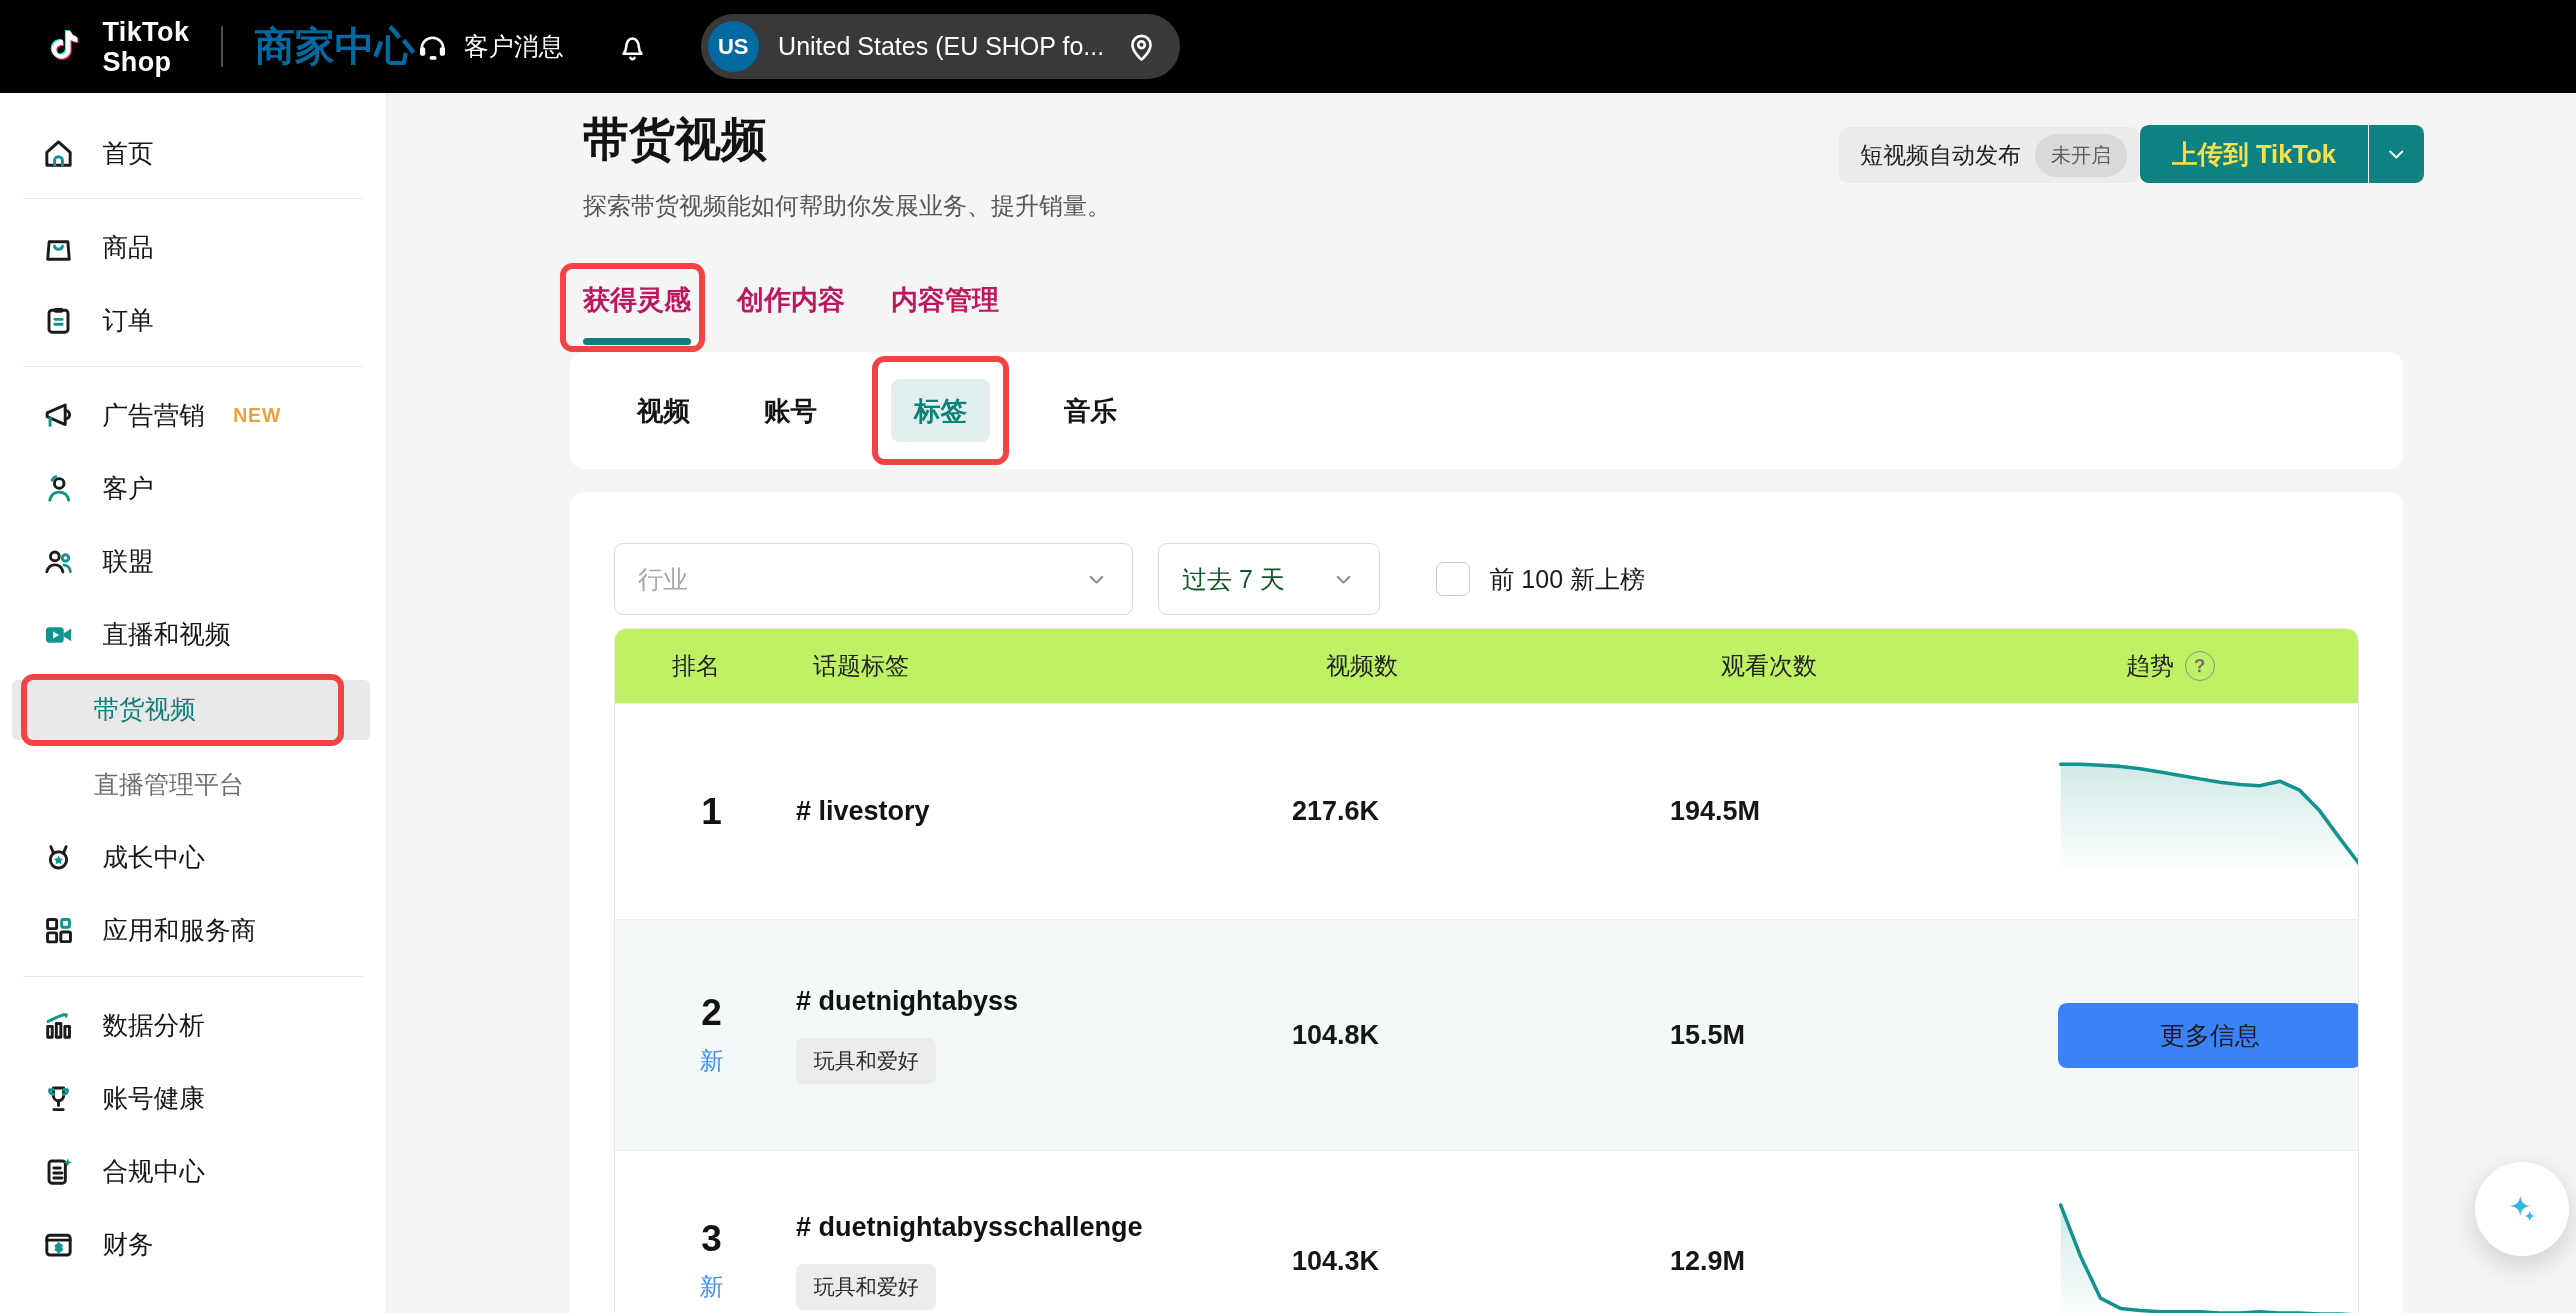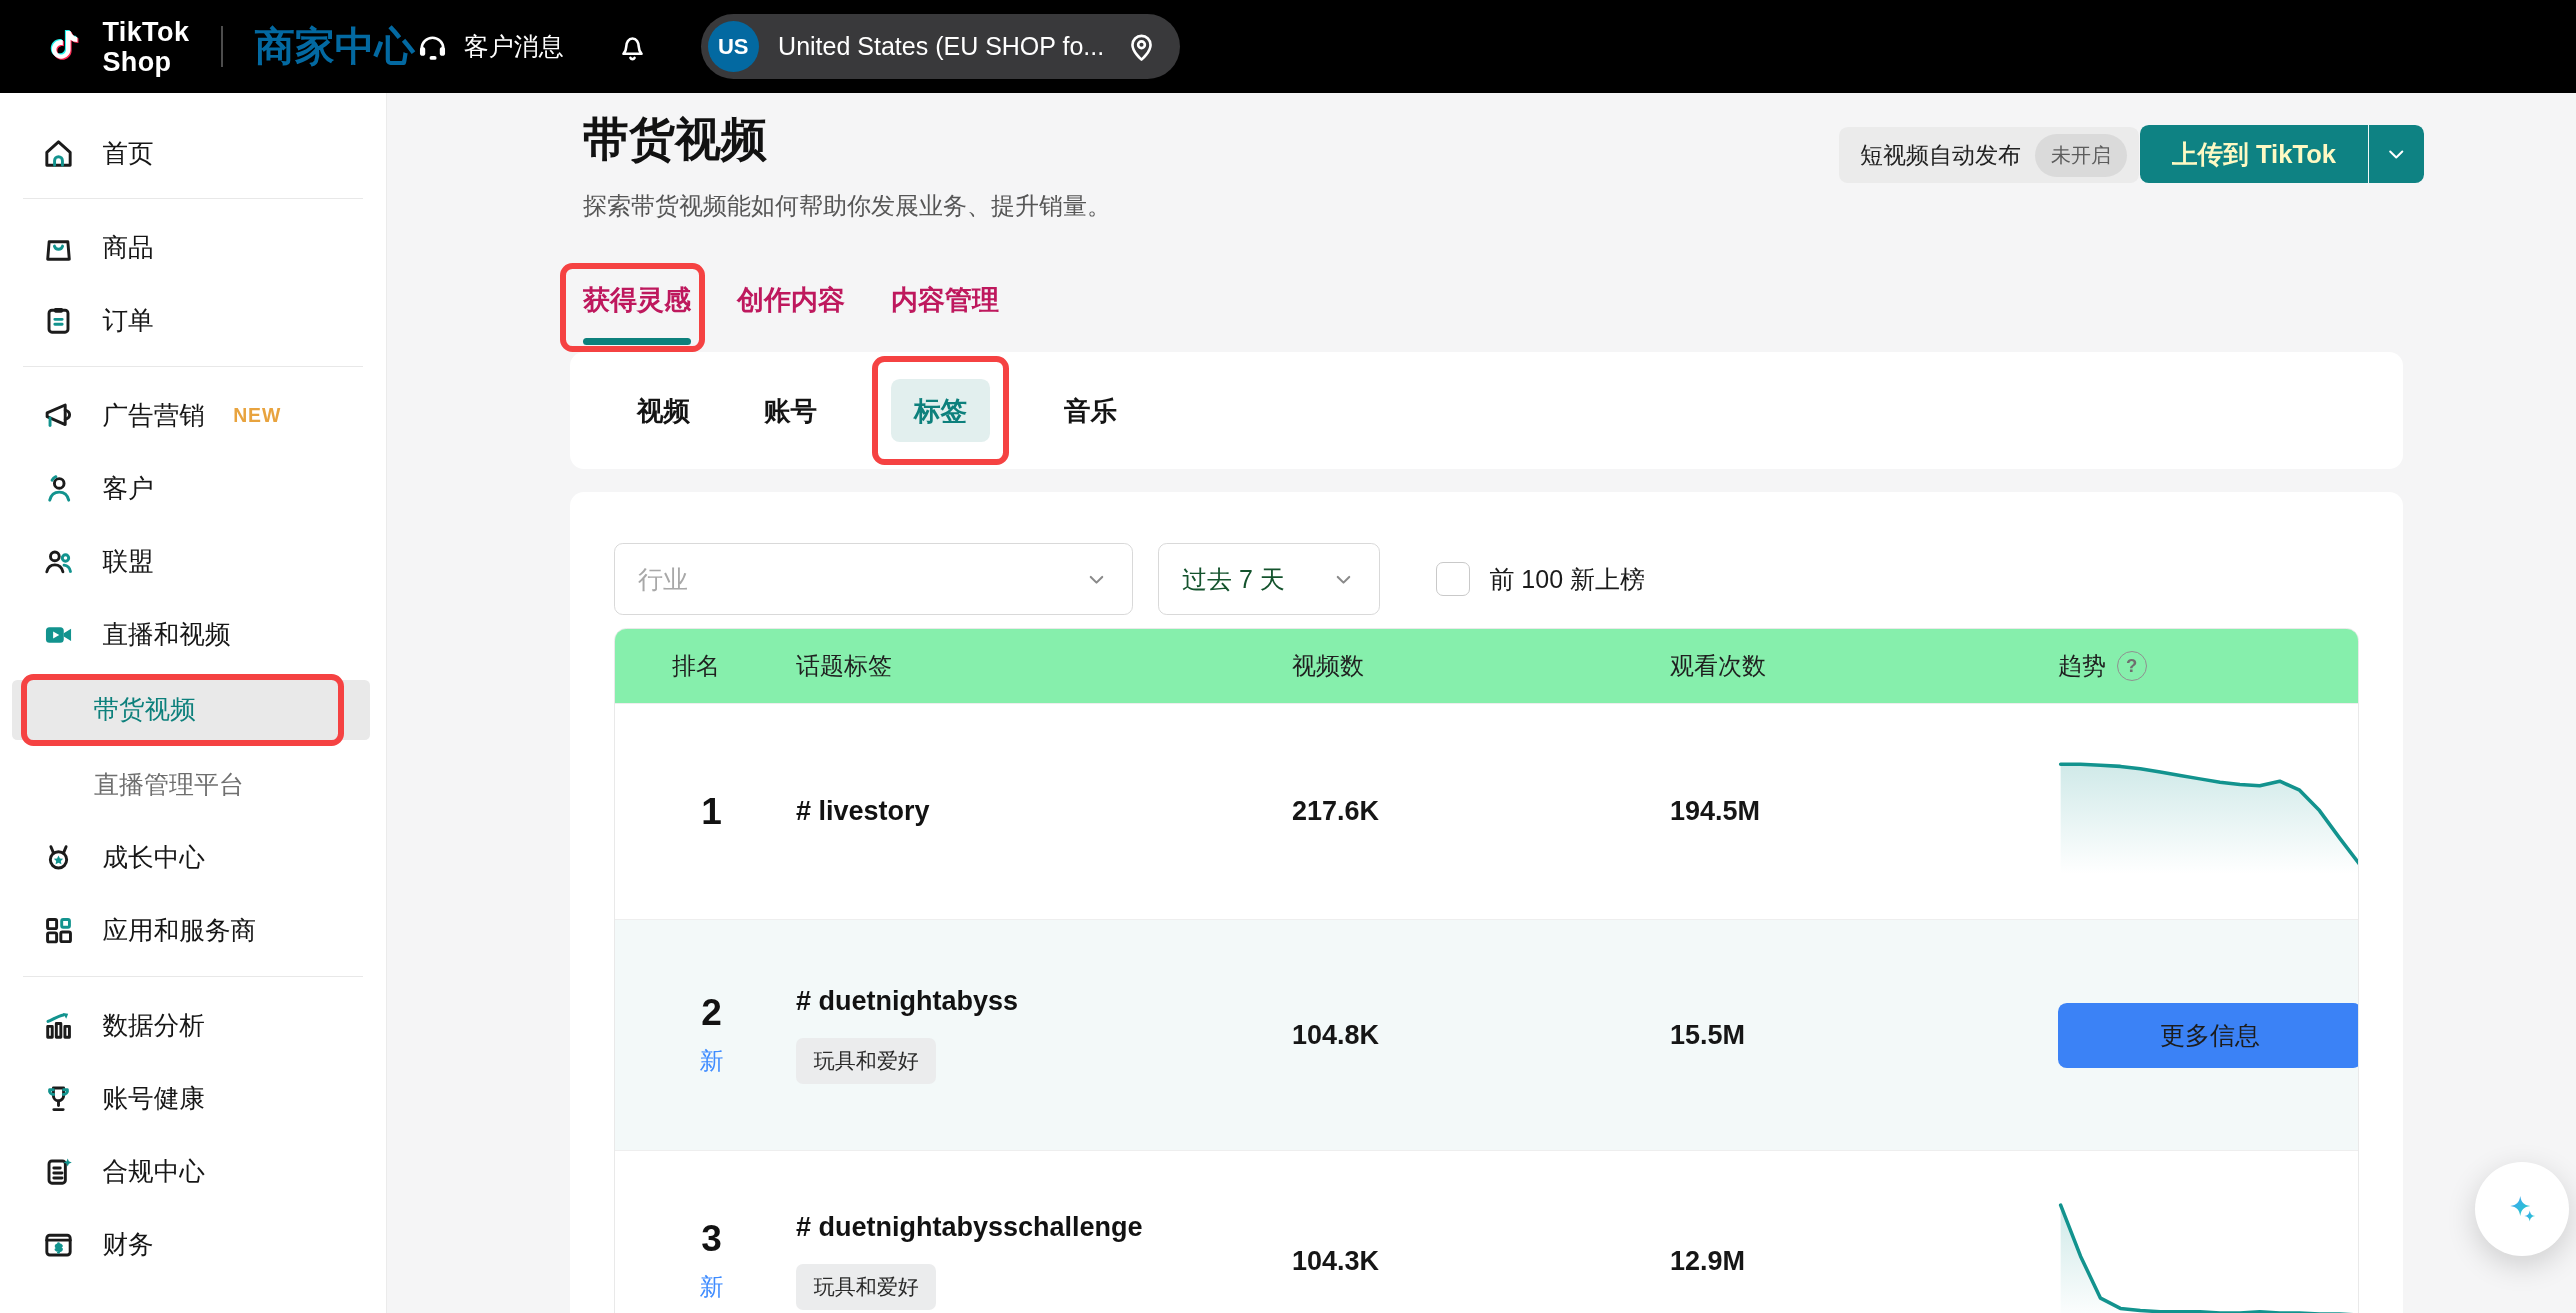--- a/index.html
+++ b/index.html
@@ -32,21 +32,21 @@
   .annotation-box { position:absolute; border:6.2px solid #f54242; border-radius:12.4px; pointer-events:none; z-index:20; }
   .ann-sidebar { left:21px; top:-6.2px; width:323px; height:72px; }
 
   
   .main { position:absolute; left:387px; top:93px; right:0; bottom:0; }
   .page-title { position:absolute; left:196px; top:16px; font-size:46px; font-weight:700; color:#121212; }
   .page-subtitle { position:absolute; left:196px; top:97px; font-size:24px; color:#565656; }
 
   .autopub { position:absolute; left:1452px; top:34px; height:56px; background:#ebebeb; border-radius:8.8px; display:flex; align-items:center; gap:14px; padding:0 12.4px 0 21px; font-size:23px; color:#212121; cursor:pointer; }
   .autopub-badge { background:#dadada; border-radius:23px; padding:8px 16px; font-size:20px; color:#5c5c5c; }
-  .upload-btn { position:absolute; left:1753px; top:32px; height:58px; border-radius:8.8px; background:#0e8283; color:#fef9c3; display:flex; align-items:stretch; overflow:hidden; cursor:pointer; }
+  .upload-btn { position:absolute; left:1753px; top:32px; height:58px; border-radius:8.8px; background:#0e8283; color:#fde047; display:flex; align-items:stretch; overflow:hidden; cursor:pointer; }
   .upload-main { display:flex; align-items:center; padding:0 32px; font-size:25.6px; font-weight:700; }
   .upload-caret { width:56px; display:flex; align-items:center; justify-content:center; border-left:1.8px solid rgba(255,255,255,.95); }
 
   .tabs { position:absolute; left:196px; top:189px; display:flex; gap:46px; }
   .tab { position:relative; font-size:27px; font-weight:700; color:#be185d; padding-bottom:26.5px; cursor:pointer; }
   .tab-underline { position:absolute; left:0; right:0; bottom:0; height:6.2px; background:#0d807c; border-radius:3.5px; }
   .ann-tab { left:-23px; top:-19.4px; right:-14px; bottom:-7px; }
 
   .card { position:absolute; background:#fff; border-radius:14px; }
   .subtabs-card { left:183px; top:259px; width:1833px; height:117px; display:flex; align-items:center; padding-left:67px; }
@@ -59,21 +59,21 @@
   .select { height:72px; border:1.8px solid #d9d9d9; border-radius:8.8px; background:#fff; display:flex; align-items:center; justify-content:space-between; padding:0 23px; font-size:25px; cursor:pointer; }
   .sel-industry { width:519px; }
   .sel-industry .sel-text { color:#a8a8a8; }
   .sel-period { width:222px; margin-left:25px; }
   .sel-period .sel-text { color:#14532d; }
   .checkbox-row { display:flex; align-items:center; gap:19.4px; margin-left:56px; font-size:25px; color:#1a1a1a; cursor:pointer; }
   .checkbox { width:34px; height:34px; border:1.8px solid #c9c9c9; border-radius:7px; background:#fff; }
 
   .table { margin-top:13.2px; border:1.8px solid #e9e9e9; border-radius:12.4px; overflow:hidden; }
   .row { display:grid; grid-template-columns:124px 496px 378px 388px 1fr; padding-left:57px; align-items:center; }
-  .thead { height:74px; background:#86efac; font-size:24px; color:#1f1f1f; font-weight:500; }
+  .thead { height:74px; background:#bef264; font-size:24px; color:#1f1f1f; font-weight:500;gap:17px; }
   .trow { border-top:1.8px solid #eeeeee; background:#fff; }
   .r1 { height:216px; }
   .r2 { height:231px; background:#f3f9f9; }
   .r3 { height:221px; }
   .rank { display:flex; flex-direction:column; align-items:center; width:58px; margin-left:10.6px; }
   .rank-num { font-size:37px; font-weight:600; color:#121212; line-height:1; }
   .new-tag { color:#3f8cff; font-size:24px; margin-top:14px; }
   .hashtag { font-size:27px; font-weight:700; color:#121212; }
   .cat-pill { display:inline-block; margin-top:21px; background:#ebeced; border-radius:7px; padding:8.8px 17.7px; font-size:21px; color:#2a2a2a; }
   .num { font-size:27px; font-weight:600; color:#161616; }

